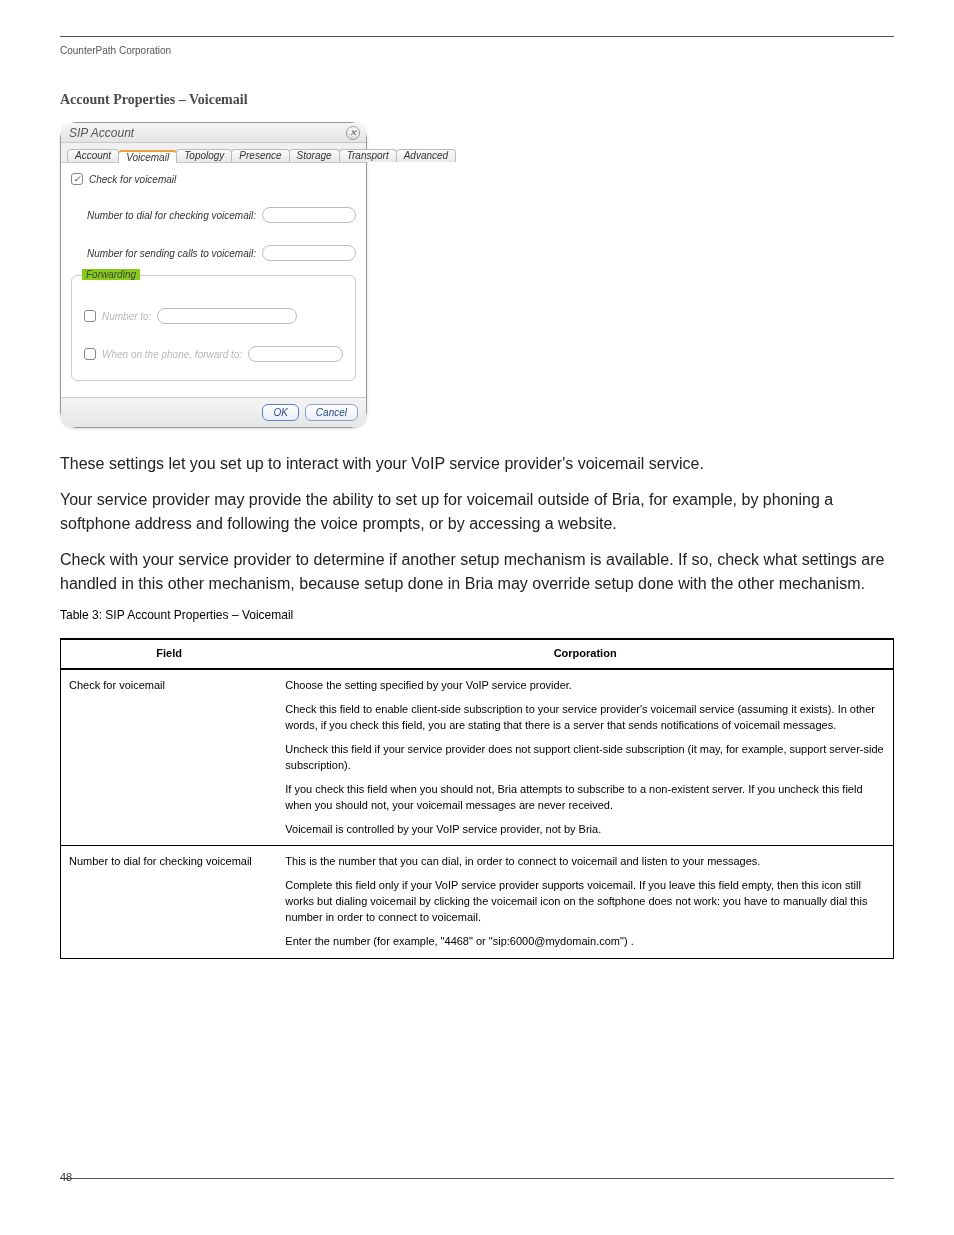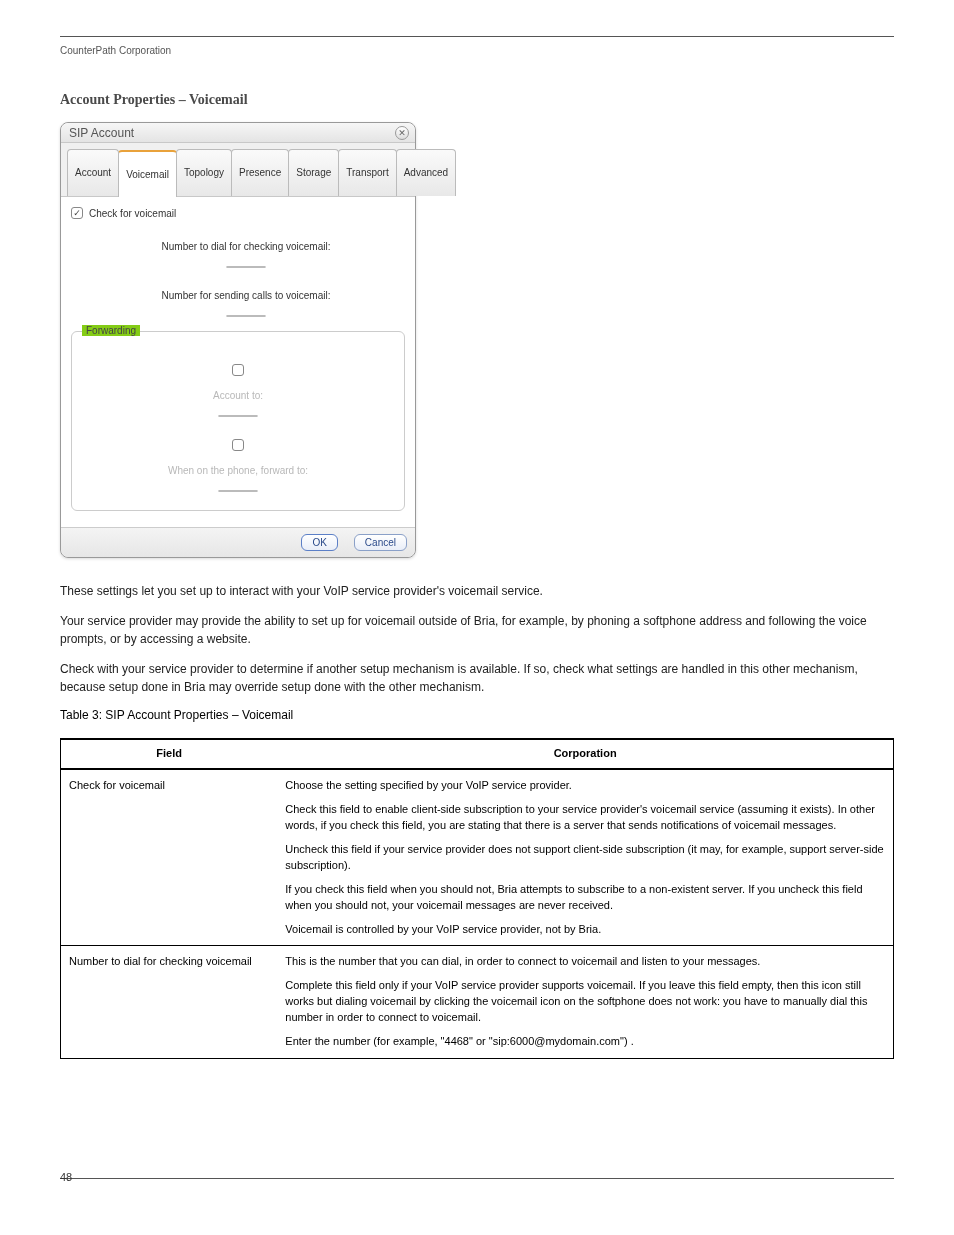--- a/index.html
+++ b/index.html
@@ -21,28 +21,29 @@
   }
   .header-bar {
     display: flex;
     justify-content: space-between;
     font-size: 10px;
     color: #555;
     margin-bottom: 40px;
   }
   
   .dialog {
-    width: 356px;
+    width: 307px;
     margin-left: 0;
     border: 1px solid #999;
-    border-radius: 8px;
+    border-radius: 16px;
     background: linear-gradient(#fdfdfd,#f3f3f3);
     box-shadow: 0 1px 3px rgba(0,0,0,.15);
     font-size: 10px;
     color: #333;
+    font-style: italic;
   }
   .dialog-titlebar {
     display: flex;
     align-items: center;
     justify-content: space-between;
     padding: 3px 6px 2px 8px;
     background: linear-gradient(#f6f6f6,#e4e4e4);
     border-bottom: 1px solid #c8c8c8;
     border-radius: 8px 8px 0 0;
   }
@@ -59,21 +60,21 @@
     display:flex;
     gap:0;
     padding: 6px 6px 0 6px;
     background:#f0f0f0;
     border-bottom:1px solid #c8c8c8;
   }
   .tab {
     border:1px solid #bbb;
     border-bottom:none;
     border-radius:4px 4px 0 0;
-    padding:17px 7px;
+    padding:0 7px;
     background:linear-gradient(#fafafa,#e8e8e8);
     font-size:10px;
     color:#333;
     margin-right:-1px;
     position:relative;
   }
   .tab.active {
     background:#fff;
     top:1px;
     z-index:2;
@@ -83,21 +84,21 @@
     background:#fff;
     padding:10px 10px 8px 10px;
   }
   .chk-row { display:flex; align-items:center; gap:6px; margin-bottom:10px; }
   .chk {
     width:12px;height:12px;border:1px solid #888;border-radius:3px;background:#fff;
     display:flex;align-items:center;justify-content:center;font-size:9px;color:#444;
   }
   .chk.checked::after{content:"✓";}
   .field-row {
-    display:flex; align-items:center; gap:14px; margin:22px 0 6px 16px;flex-direction:column;
+    display:flex; align-items:center; gap:6px; margin:22px 0 6px 16px;
   }
   .field-label { white-space:nowrap; font-size:10px; }
   .pill-input {
     height:16px; border:1px solid #bbb; border-radius:10px; background:#fff;
     flex:1; min-width:40px;
   }
   .pill-input.tiny{ width:26px; flex:0 0 26px; text-align:center; font-size:10px; color:#aaa; line-height:14px;}
   .muted { color:#b8b8b8; }
   .unit { color:#bbb; }
   .fieldset {
@@ -106,35 +107,35 @@
     position:relative;
   }
   .legend {
     position:absolute; top:-7px; left:10px; background:#84cc16; padding:0 4px; font-size:10px; color:#444;
   }
   .dialog-footer {
     background:linear-gradient(#f4f4f4,#e6e6e6);
     border-top:1px solid #ccc;
     border-radius:0 0 8px 8px;
     padding:6px 8px;
-    display:flex; justify-content:flex-end; gap:16px;
+    display:flex; justify-content:flex-end; gap:6px;
   }
   .btn {
     border:1px solid #8aa0c8;
     border-radius:6px;
     padding:2px 10px;
     font-size:10px;
     background:linear-gradient(#fff,#e9eef8);
     color:#2a4a8a;
   }
   .btn.primary{ border-color:#5b7fc7; }
 
   
   .body-text {
-    font-size: 12px;
+    font-size: 16px;
     line-height: 1.5;
     margin-top: 24px;
     color:#222;
   }
   .body-text p { margin-bottom: 12px; }
 
   .h3 {
     font-family: Georgia, "Times New Roman", serif;
     font-size: 14px;
     color:#4a4a4a;
@@ -222,21 +223,21 @@
       </div>
       <div class="field-row">
         <span class="field-label">Number for sending calls to voicemail:</span>
         <span class="pill-input"></span>
       </div>
 
       <div class="fieldset">
         <span class="legend">Forwarding</span>
         <div class="field-row" style="margin-left:0;">
           <span class="chk"></span>
-          <span class="field-label muted">Account to:</span>
+          <span class="field-label muted">Number to:</span>
           <span class="pill-input" style="max-width:140px"></span>
         </div>
         <div class="field-row" style="margin-left:0;">
           <span class="chk"></span>
           <span class="field-label muted">When on the phone, forward to:</span>
           <span class="pill-input" style="max-width:120px"></span>
         </div>
       </div>
     </div>
     <div class="dialog-footer">

